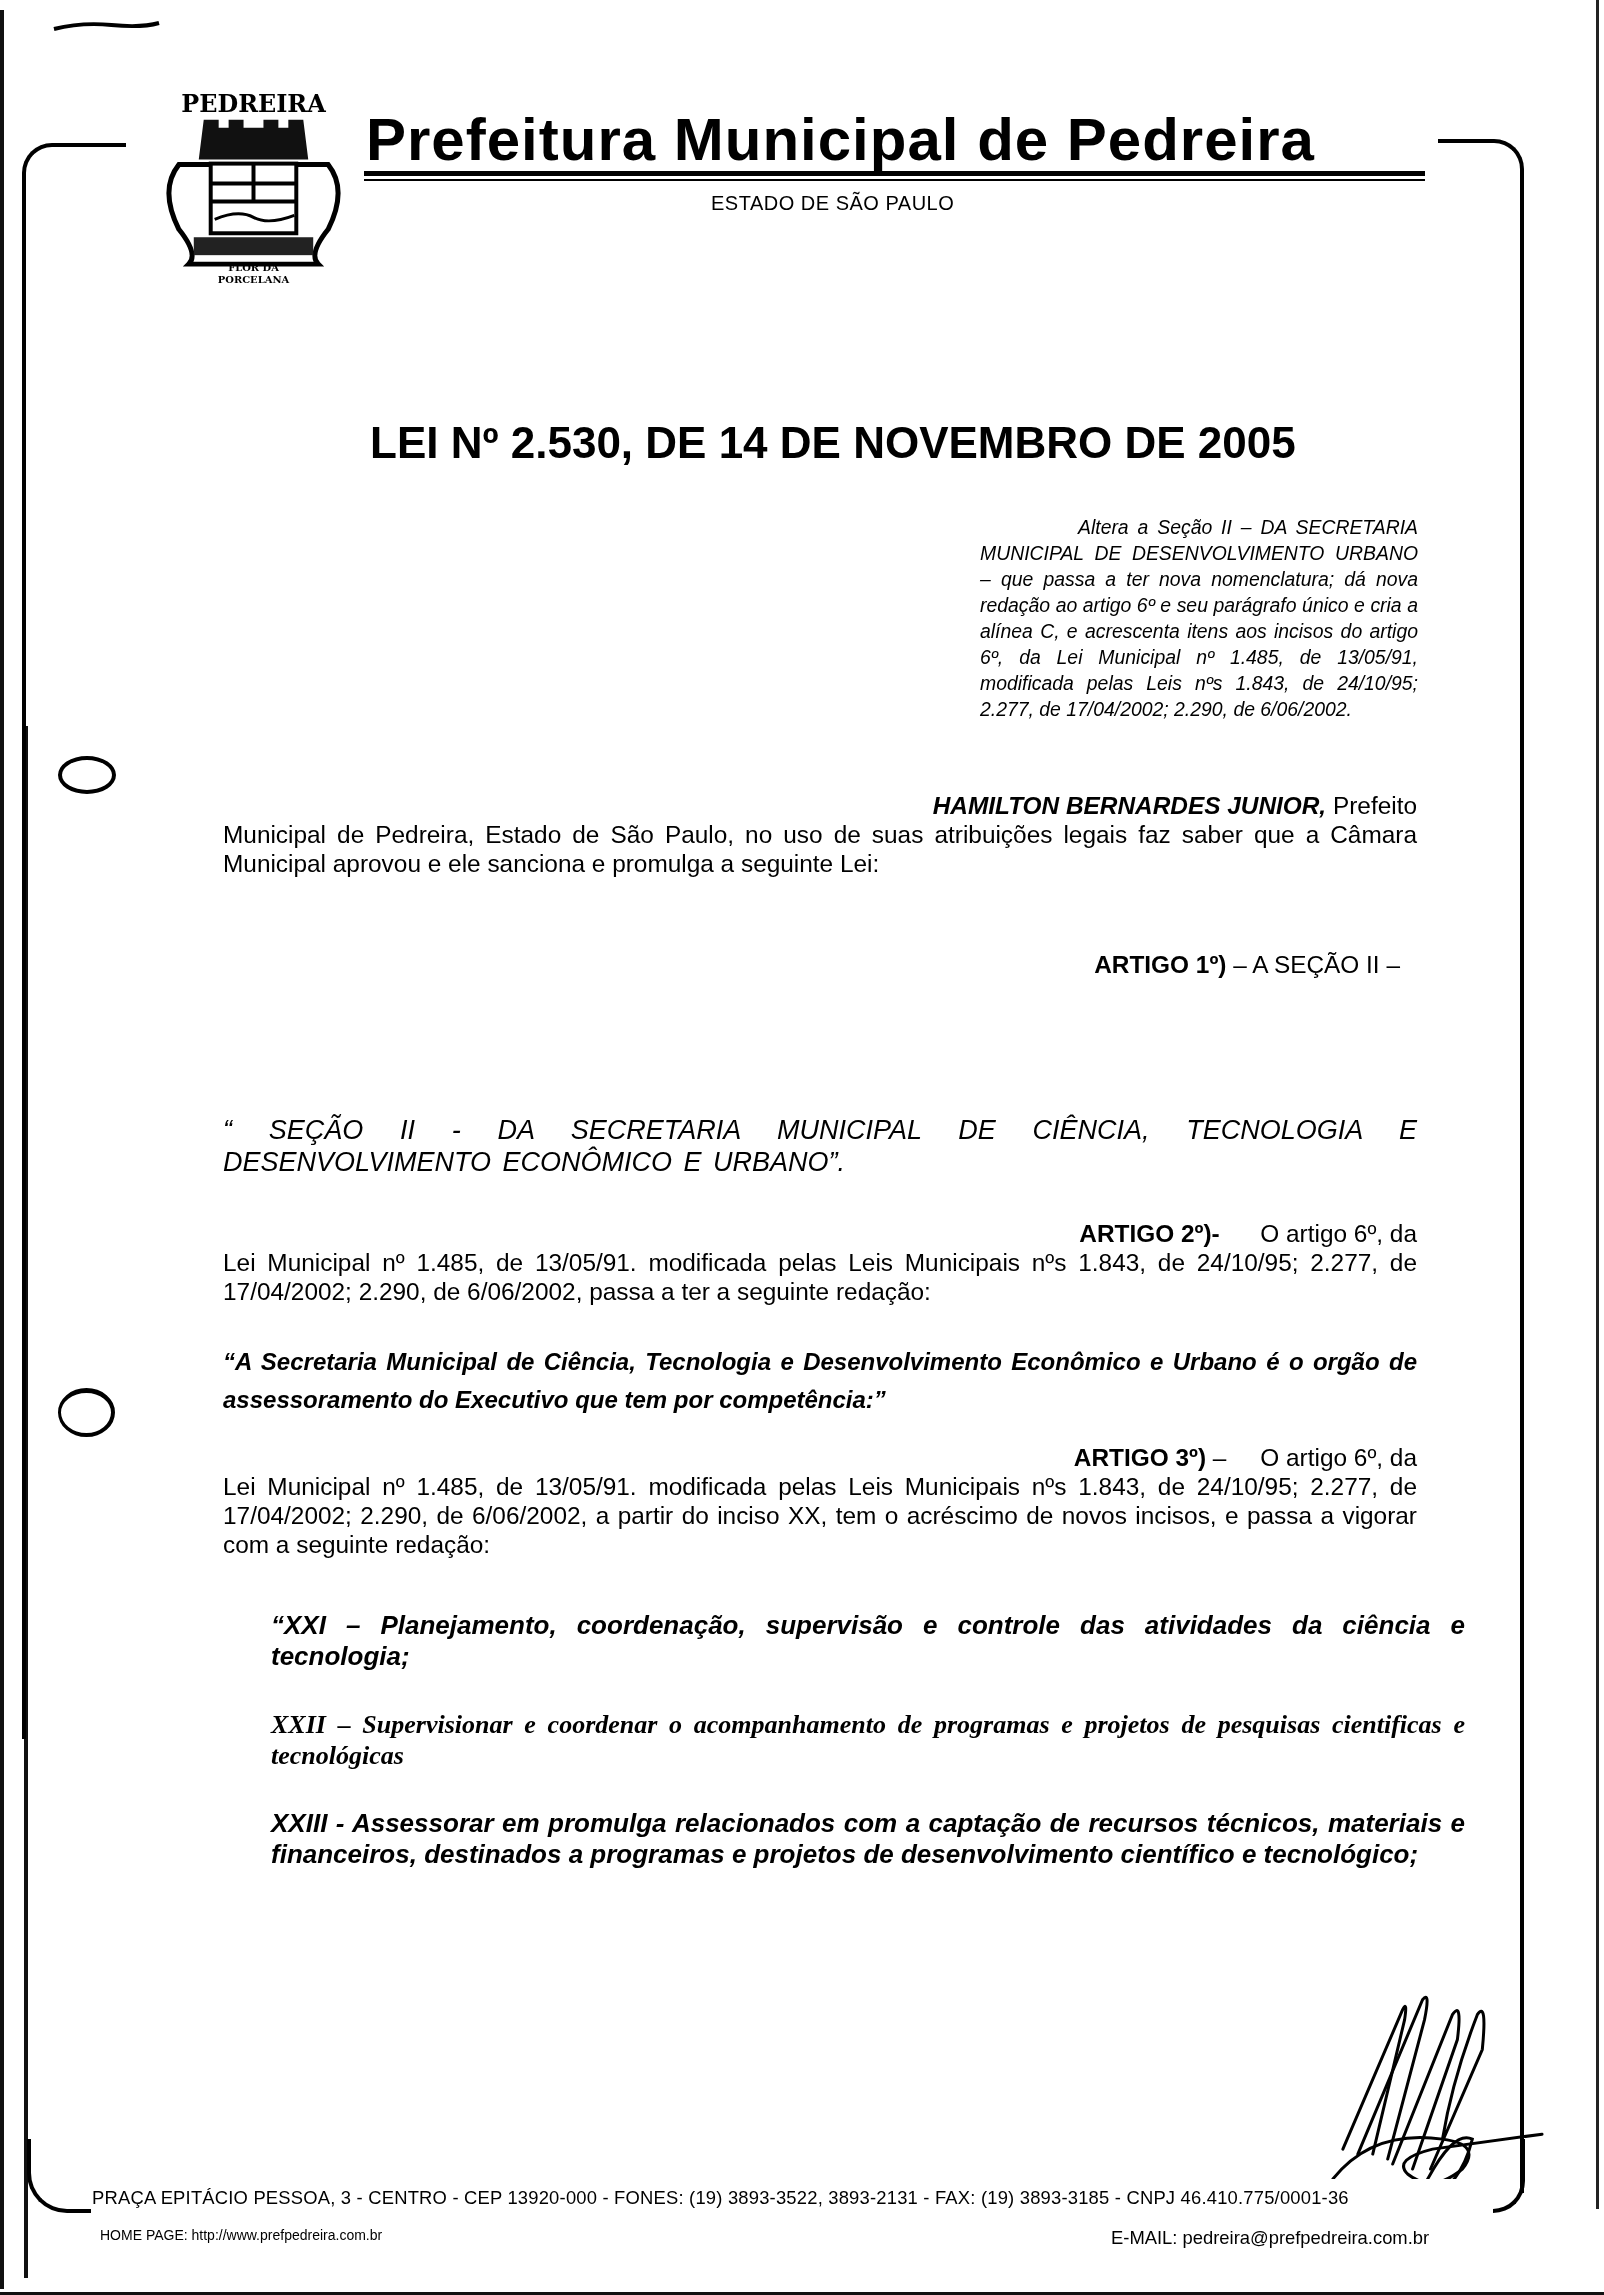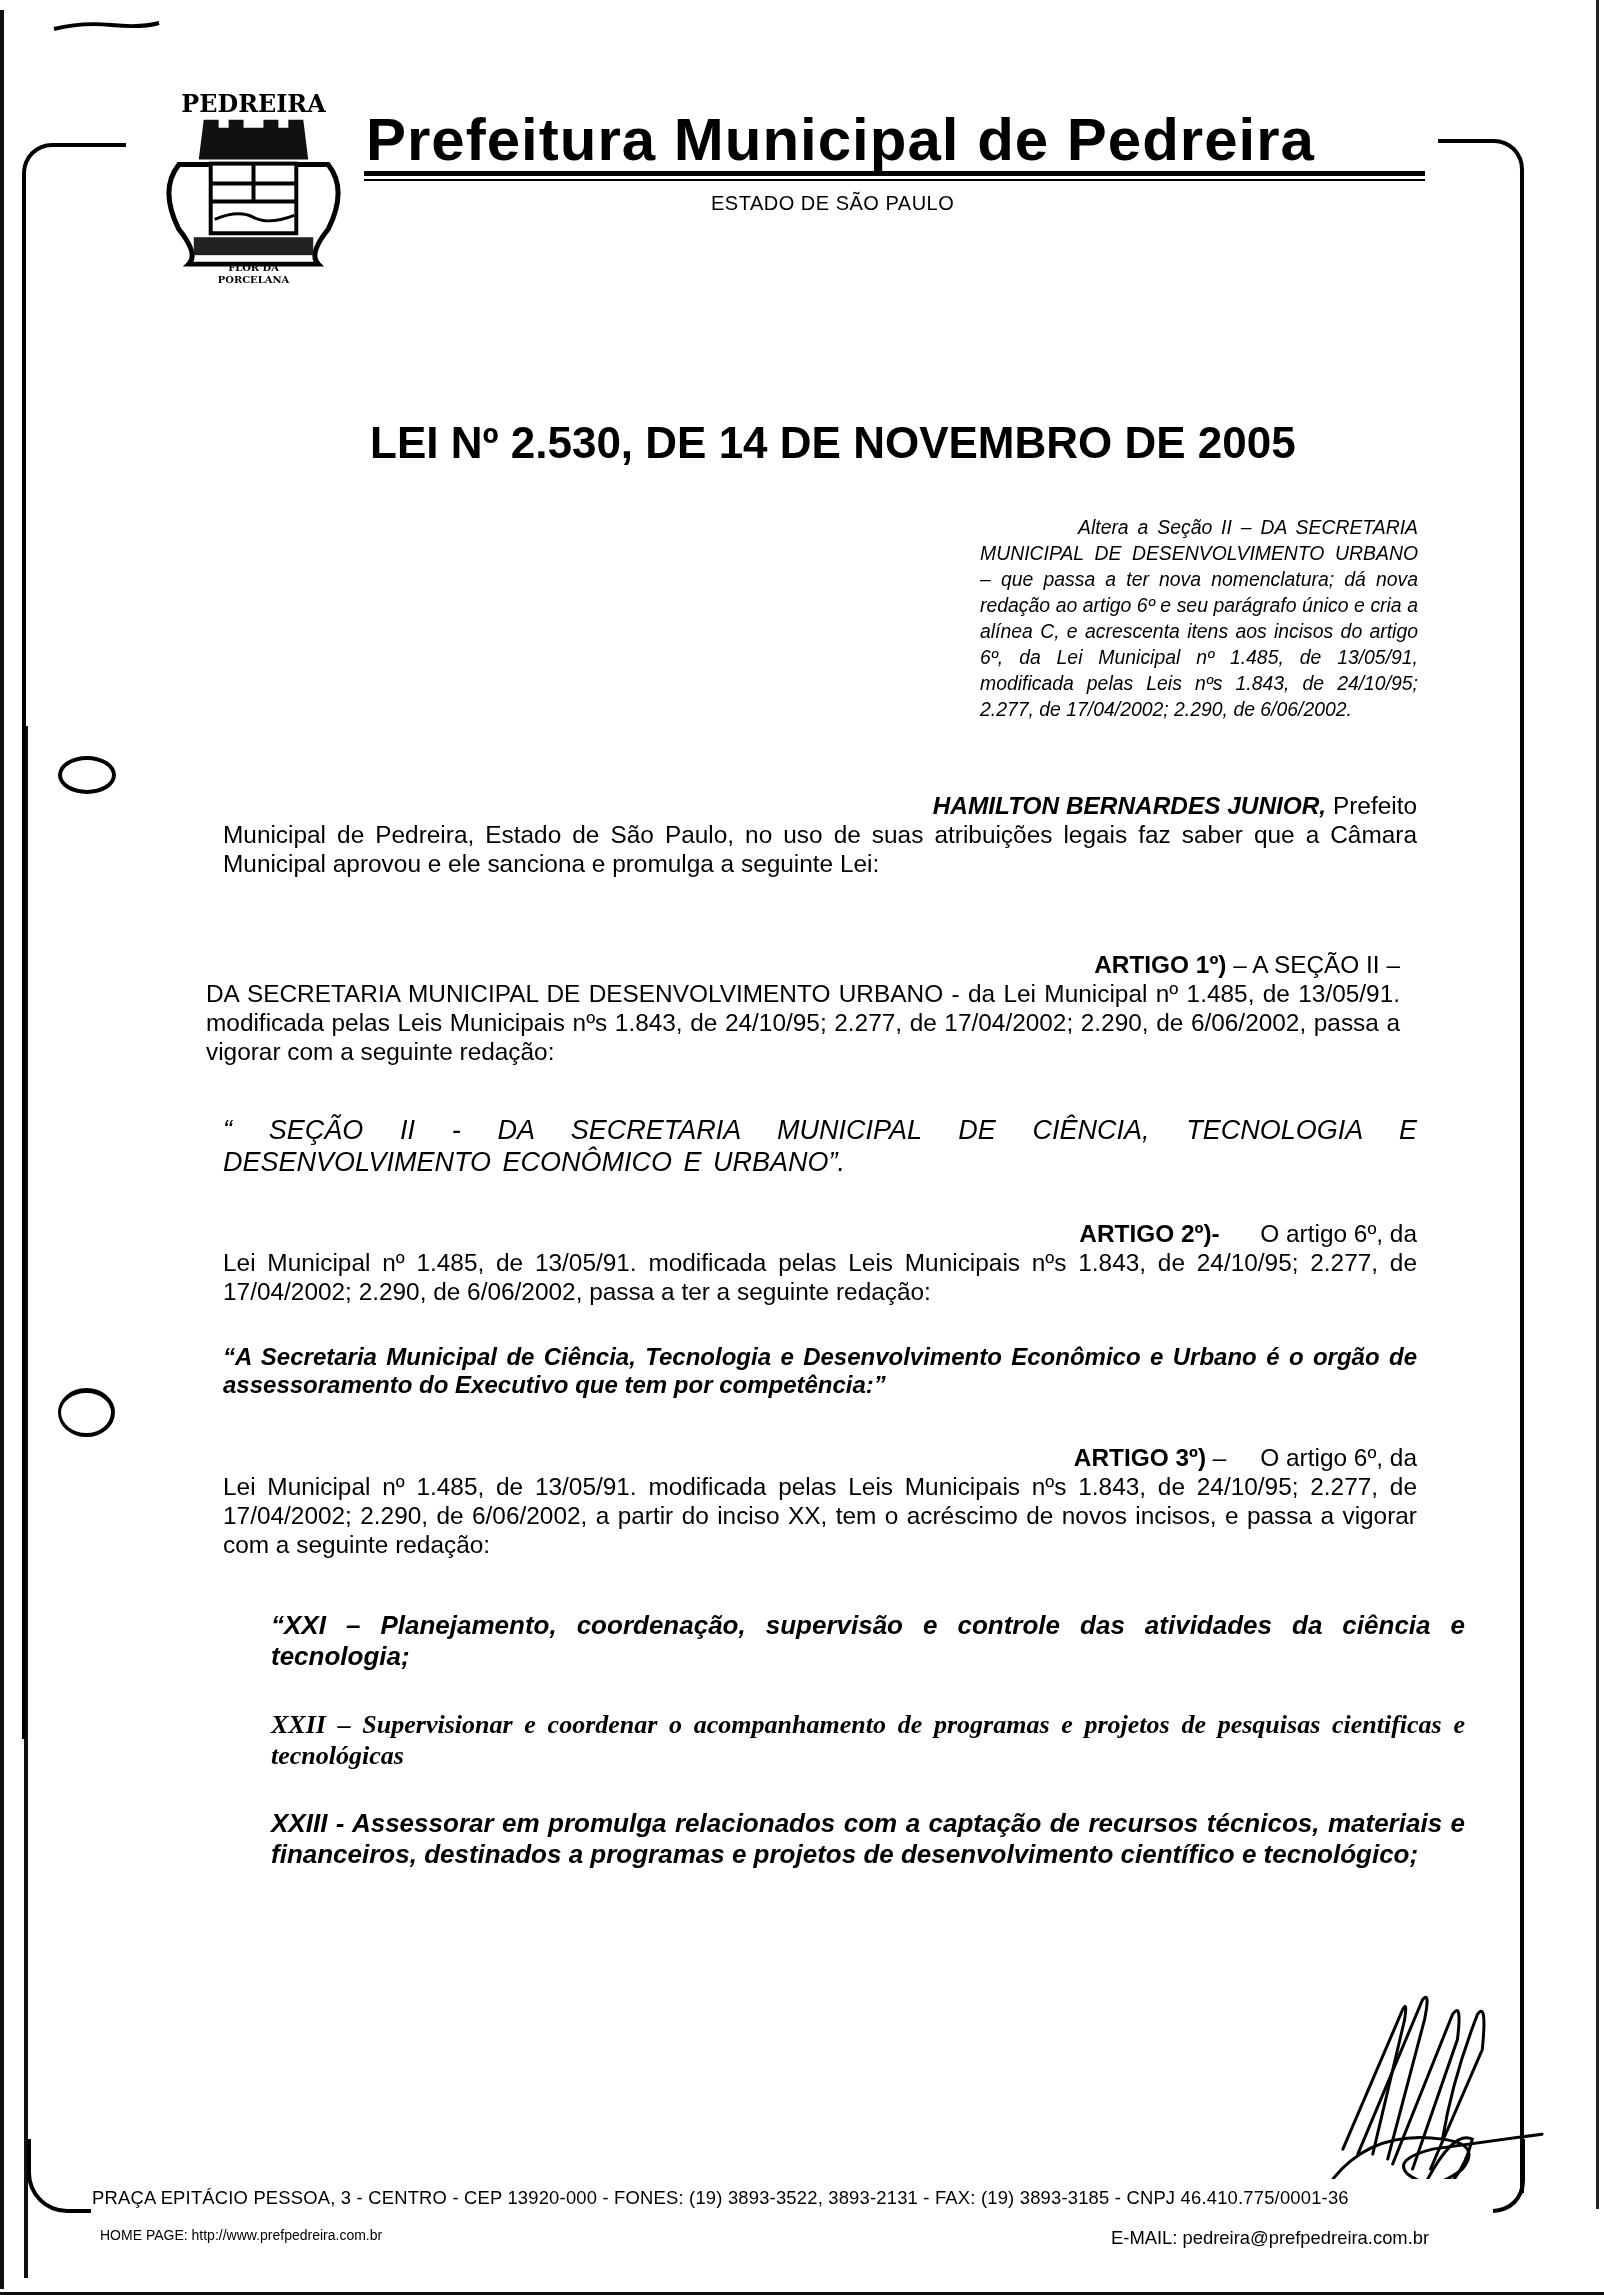--- a/index.html
+++ b/index.html
@@ -47,21 +47,21 @@
     .body-text { font-size: 24.4px; line-height: 29px; text-align: justify; }
     .preamble { left: 223px; top: 791px; width: 1194px; }
     .preamble .first { display: block; text-align: right; }
     .preamble b i, .bi { font-weight: bold; font-style: italic; }
 
     .art-head { text-align: right; display: block; }
     .art-head .label { font-weight: bold; }
     .art1 { left: 206px; top: 950px; width: 1194px; }
     .quote1 { left: 223px; top: 1114px; width: 1194px; font-size: 27px; line-height: 32px; font-weight: normal; font-style: italic; text-align: justify; word-spacing: 4px; }
     .art2 { left: 223px; top: 1219px; width: 1194px; }
-    .quote2 { left: 223px; top: 1343px; width: 1194px; font-size: 24px; line-height: 28px; font-weight: bold; font-style: italic; text-align: justify; }
+    .quote2 { left: 223px; top: 1343px; width: 1194px; font-size: 24px; line-height: 38px; font-weight: bold; font-style: italic; text-align: justify; }
     .art3 { left: 223px; top: 1443px; width: 1194px; }
     .inciso { left: 223px; width: 1194px; font-size: 26px; line-height: 31px; font-weight: bold; font-style: italic; text-align: justify; margin-left: 48px; }
     .inc1 { top: 1610px; }
     .inc2 { top: 1709px; font-family: Liberation Serif, serif; }
     .inc3 { top: 1808px; }
 
     .signature { left: 1313px; top: 1930px; width: 239px; height: 249px; }
 
     
     .footer-line1 { left: 92px; top: 2187px; font-size: 18.4px; white-space: nowrap; letter-spacing: 0.2px; }
@@ -111,21 +111,20 @@
 
 <div class="abs ementa">Altera a Seção II – DA SECRETARIA MUNICIPAL DE DESENVOLVIMENTO URBANO – que passa a ter nova nomenclatura; dá nova redação ao artigo 6º e seu parágrafo único e cria a alínea C, e acrescenta itens aos incisos do artigo 6º, da Lei Municipal nº 1.485, de 13/05/91, modificada pelas Leis nºs 1.843, de 24/10/95; 2.277, de 17/04/2002; 2.290, de 6/06/2002.</div>
 
 <div class="abs body-text preamble">
   <span class="first"><span class="bi">HAMILTON BERNARDES JUNIOR,</span><span> Prefeito</span></span>
   <span>Municipal de Pedreira, Estado de São Paulo, no uso de suas atribuições legais faz saber que a Câmara Municipal aprovou e ele sanciona e promulga a seguinte Lei:</span>
 </div>
 
 <div class="abs body-text art1">
   <span class="art-head"><span class="label">ARTIGO 1º)</span><span> – A SEÇÃO II –</span></span>
-  <span>DA SECRETARIA MUNICIPAL DE DESENVOLVIMENTO URBANO - da Lei Municipal nº 1.485, de 13/05/91. modificada pelas Leis Municipais nºs 1.843, de 24/10/95; 2.277, de 17/04/2002; 2.290, de 6/06/2002, passa a vigorar com a seguinte redação:</span>
 </div>
 <div class="abs quote1">“ SEÇÃO II - DA SECRETARIA MUNICIPAL DE CIÊNCIA, TECNOLOGIA E DESENVOLVIMENTO ECONÔMICO E URBANO”.</div>
 
 <div class="abs body-text art2">
   <span class="art-head"><span class="label">ARTIGO 2º)-</span><span style="white-space:pre">      O artigo 6º, da</span></span>
   <span>Lei Municipal nº 1.485, de 13/05/91. modificada pelas Leis Municipais nºs 1.843, de 24/10/95; 2.277, de 17/04/2002; 2.290, de 6/06/2002, passa a ter a seguinte redação:</span>
 </div>
 <div class="abs quote2">“A Secretaria Municipal de Ciência, Tecnologia e Desenvolvimento Econômico e Urbano é o orgão de assessoramento do Executivo que tem por competência:”</div>
 
 <div class="abs body-text art3">

